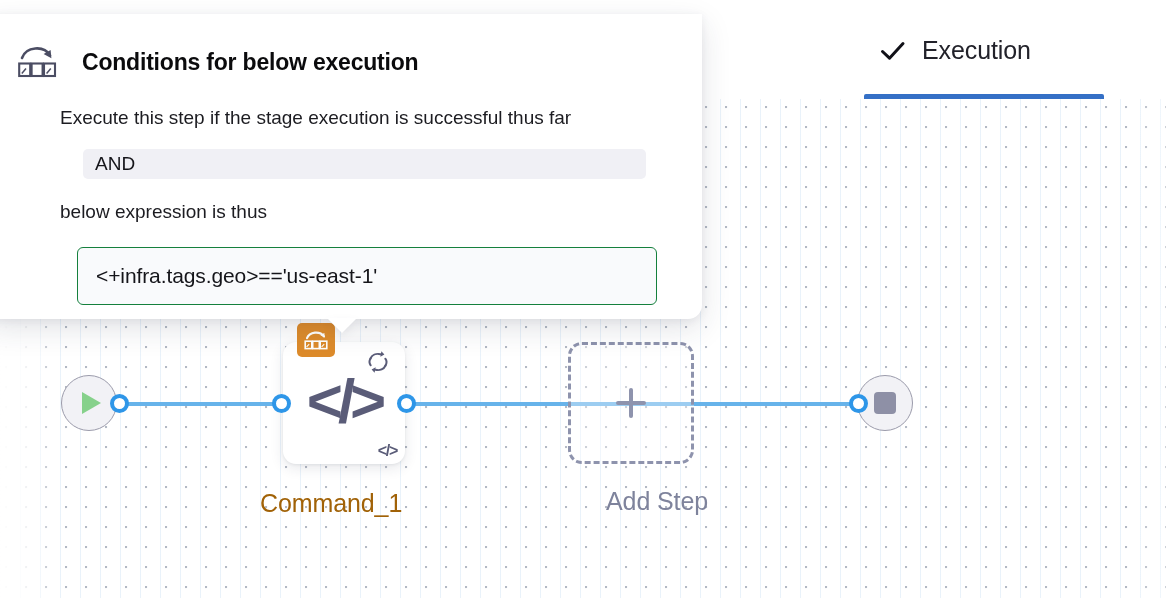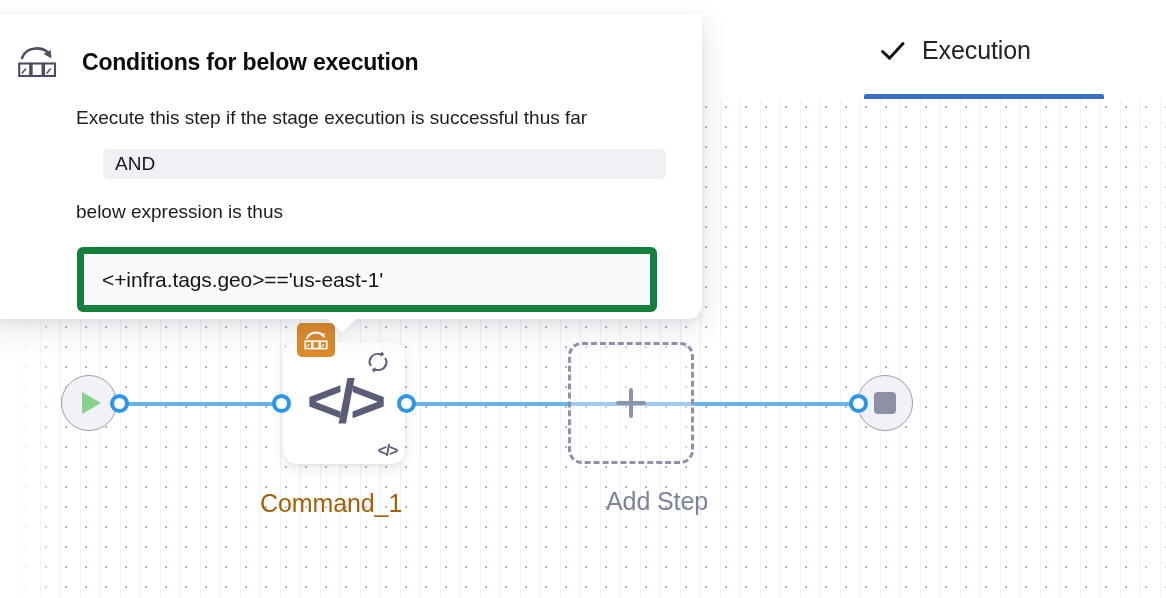--- a/index.html
+++ b/index.html
@@ -139,21 +139,21 @@
   .pop-title {
     font-size: 23px;
     font-weight: bold;
     color: #0b0b0d;
     letter-spacing: -0.2px;
     white-space: nowrap;
   }
 
   .pop-line {
     position: absolute;
-    left: 88px;
+    left: 72px;
     font-size: 19px;
     color: #1c1c21;
     white-space: nowrap;
     text-align: center;
   }
   .pop-line-1 { top: 93px; }
   .pop-line-2 { top: 187px; }
 
   .pop-and-field {
     position: absolute;
@@ -161,31 +161,30 @@
     top: 135px;
     width: 563px;
     height: 30px;
     background: #f0f0f5;
     border-radius: 5px;
     display: flex;
     align-items: center;
     padding-left: 12px;
     font-size: 19px;
     color: #15151a;
-    margin-left: 20px;
   }
 
   .pop-expr-field {
     position: absolute;
     left: 89px;
     top: 233px;
     width: 580px;
-    height: 65px;
+    height: 58px;
     background: #f9fafc;
-    border: 7px solid #15803d;
+    border: 1px solid #15803d;
     border-radius: 6px;
     display: flex;
     align-items: center;
     padding-left: 18px;
     font-size: 21px;
     color: #15151a;
     letter-spacing: -0.1px;
   }
 
   

